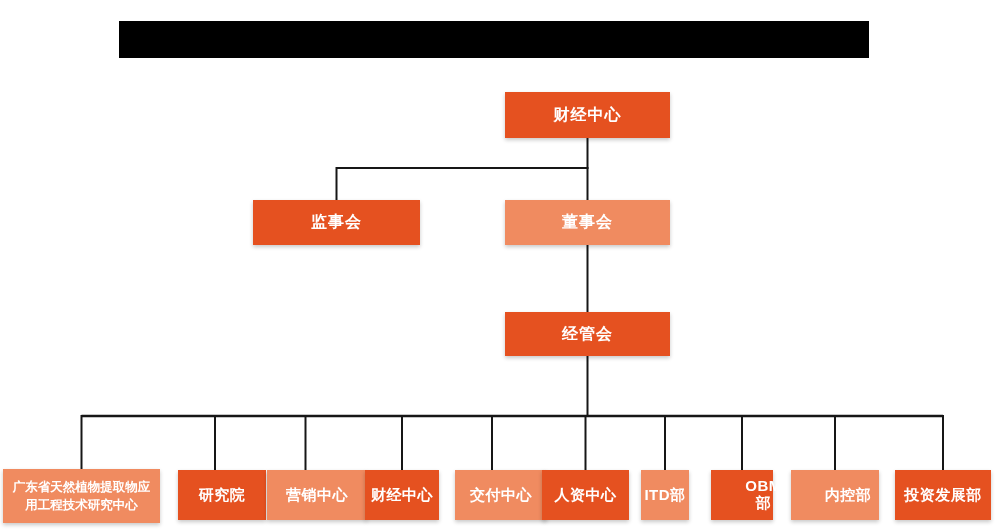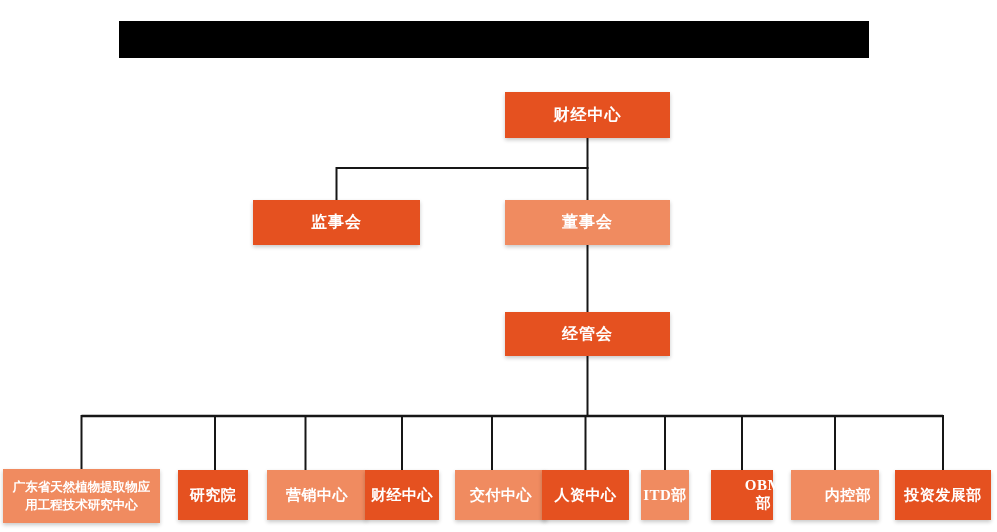--- a/index.html
+++ b/index.html
@@ -50,25 +50,25 @@
   .node.primary   { background: var(--primary, #E55120); }
   .node.secondary { background: var(--secondary, #F08B60); }
 
   
   .n-shareholders { left: 505px; top: 92px;  width: 165px; height: 46px; }
   .n-supervisory  { left: 253px; top: 200px; width: 167px; height: 45px; }
   .n-board        { left: 505px; top: 200px; width: 165px; height: 45px; }
   .n-management   { left: 505px; top: 312px; width: 165px; height: 44px; }
 
   
-  .dept { top: 470px; height: 50px; font-size: 15px; letter-spacing: 0.5px; font-family: Liberation Serif, serif; }
+  .dept { top: 470px; height: 50px; font-size: 15px; letter-spacing: 0.5px; }
   .d0 { left: 3px;   top: 469px; height: 54px; width: 157px;
         font-size: 12.5px; line-height: 1.45; letter-spacing: 0;
         flex-direction: column; }
-  .d1 { left: 178px; width: 70px; }
+  .d1 { left: 178px; width: 88px; }
   .d2 { left: 267px; width: 100px; }
   .d3 { left: 365px; width: 74px; }
   .d4 { left: 455px; width: 92px; }
   .d5 { left: 542px; width: 87px; }
   .d6 { left: 641px; width: 48px; }
   .d7 { left: 711px; width: 62px; padding-left: 43px; }
   .d8 { left: 791px; width: 88px; padding-left: 26px; }
   .d9 { left: 895px; width: 96px; }
 </style>
 </head>

